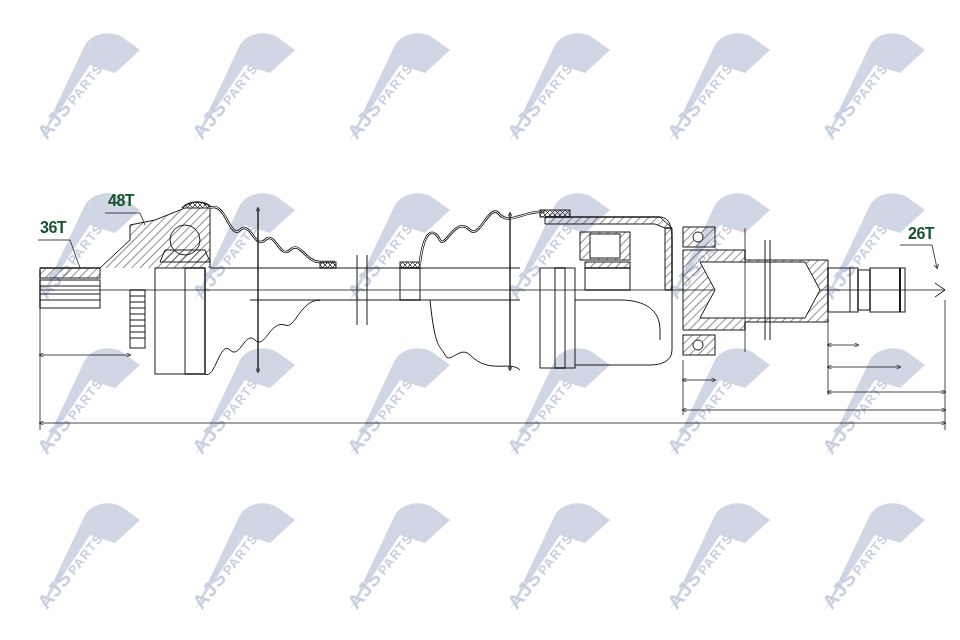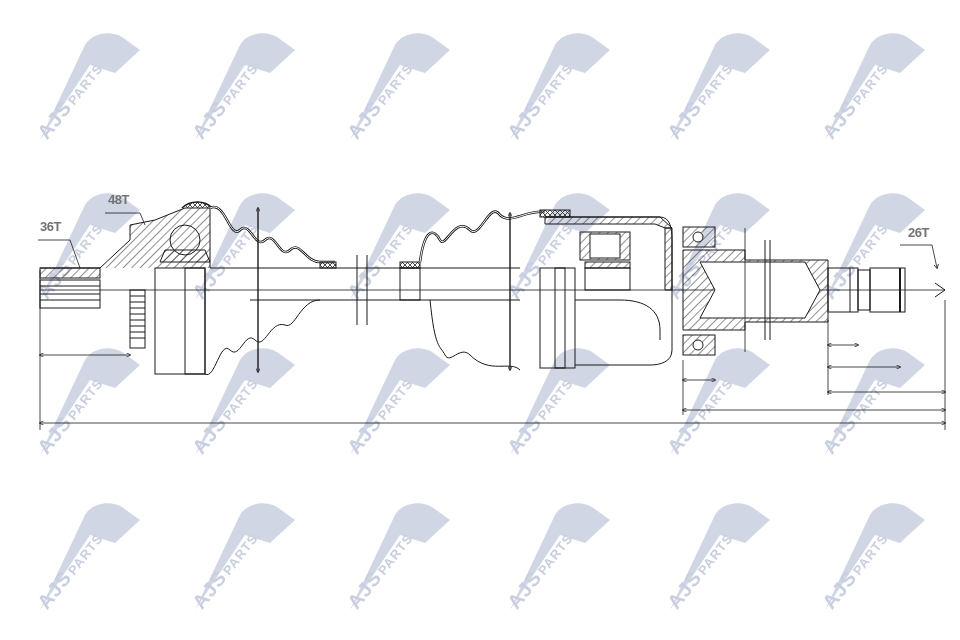--- a/index.html
+++ b/index.html
@@ -2,21 +2,21 @@
 <html><head>
 <meta charset="utf-8">
 <style>
   html, body { margin: 0; padding: 0; background: #ffffff; }
   body { width: 960px; height: 640px; position: relative; overflow: hidden; font-family: "Liberation Sans", sans-serif; }
   #stage { position: absolute; left: 0; top: 0; width: 960px; height: 640px; }
   .wm { position: absolute; width: 120px; height: 120px; pointer-events: none; }
   .wm-text { position: absolute; left: 18px; top: 52px; transform: rotate(-52deg); transform-origin: left center;
              font-family: "Liberation Sans", sans-serif; font-weight: bold; font-size: 20px; color: #c9cfe0; white-space: nowrap; letter-spacing: 1px; }
   .wm-text .small { font-size: 13px; margin-left: 2px; }
-  .label { position: absolute; font-family: "Liberation Sans", sans-serif; font-weight: bold; font-size: 13px; color: #737373; letter-spacing: -0.5px; }
+  .label { position: absolute; font-family: "Liberation Sans", sans-serif; font-weight: bold; font-size: 16px; color: #14532d; letter-spacing: -0.5px; }
 </style>
 </head>
 <body>
 
 <div id="stage">
 
   <div id="wm-layer">
       <div class="wm" style="left: 30px; top: 25px;">
         <svg width="120" height="120" style="position:absolute;left:0;top:0">
           <path d="M10 115 L55 20 C62 8 80 5 92 12 L110 25 L85 48 L60 40 Z" fill="#c9cfe0" opacity="0.85"></path>

